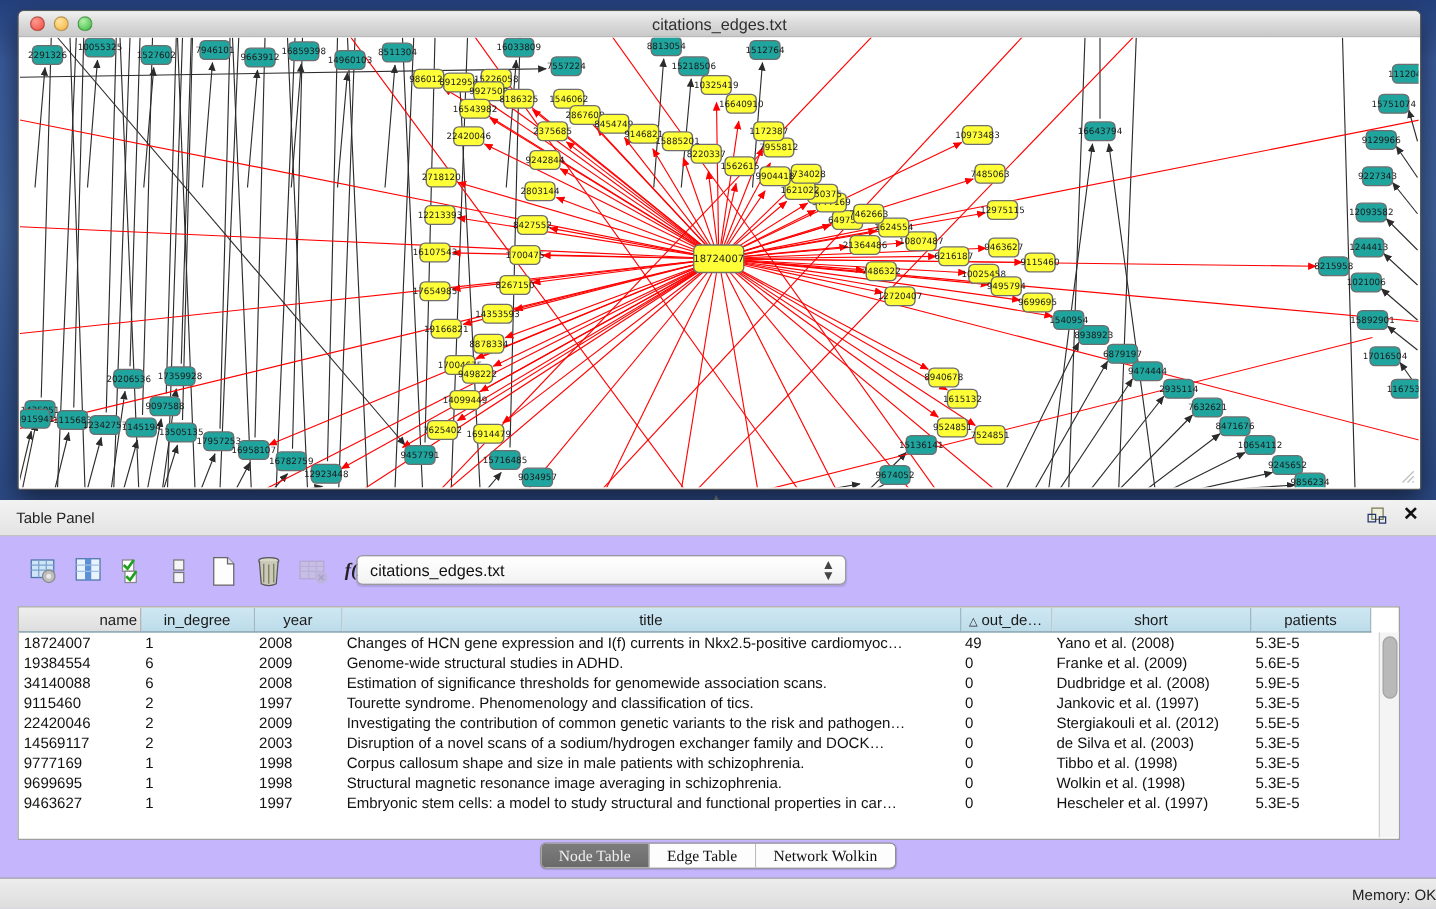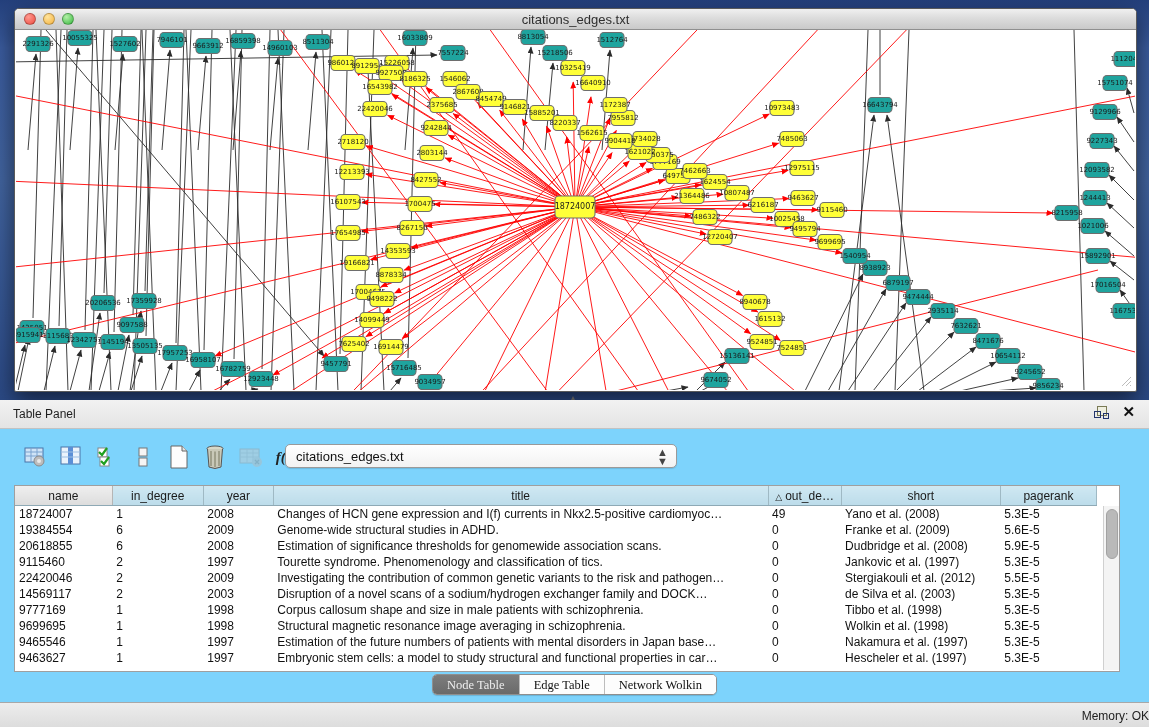--- a/index.html
+++ b/index.html
@@ -21,21 +21,21 @@
   .light.green{background:radial-gradient(circle at 35% 30%,#b4f0a8,#37b83f);}
   .win-title{position:absolute;left:0;right:0;text-align:center;font-size:13px;color:#2f2f2f;}
   .canvas{position:absolute;left:1px;top:21px;width:1119px;height:360px;background:#fff;overflow:hidden;}
   .canvas svg{display:block;}
   .resize-grip{position:absolute;right:3px;bottom:3px;width:12px;height:12px;opacity:.55;}
 
   
   .splitter-handle{position:absolute;left:566px;top:394px;width:14px;height:8px;color:#555;font-size:8px;line-height:8px;text-align:center;}
 
   
-  .table-panel{position:absolute;left:0;top:400px;width:1149px;height:327px;background:#7dd3fc;}
+  .table-panel{position:absolute;left:0;top:400px;width:1149px;height:327px;background:#c4b5fd;}
   .panel-titlebar{position:absolute;left:0;top:0;width:100%;height:28px;background:linear-gradient(180deg,#f2f2f2,#e4e4e4);
     border-bottom:1px solid #c2c2c2;display:flex;align-items:center;}
   .panel-title{font-size:12px;color:#1e1e1e;margin-left:13px;}
   .panel-buttons{position:absolute;right:14px;top:5px;display:flex;gap:14px;align-items:center;}
   .float-icon{width:14px;height:14px;position:relative;}
   .float-icon .sq1{position:absolute;left:3px;top:1px;width:8px;height:8px;border:1px solid #7a7a55;background:#efefdf;}
   .float-icon .sq2{position:absolute;left:0;top:6px;width:5px;height:5px;border:1px solid #23356b;}
   .float-icon .sq3{position:absolute;left:9px;top:8px;width:4px;height:4px;border:1px solid #23356b;}
   .close-x{font-size:15px;font-weight:bold;color:#111;line-height:14px;cursor:default;}
 
@@ -47,21 +47,21 @@
   .table-select{position:absolute;left:285px;top:8px;width:392px;height:24px;border:1px solid #9a9a9a;border-radius:5px;
     background:linear-gradient(180deg,#ffffff,#f2f2f2);font-size:13px;color:#111;display:flex;align-items:center;
     padding-left:10px;box-sizing:border-box;box-shadow:0 1px 1px rgba(0,0,0,.12);}
   .sel-arrows{position:absolute;right:8px;top:3px;font-size:11px;color:#444;line-height:9px;text-align:center;}
 
   .grid-wrap{position:absolute;left:14px;top:85px;width:1104px;height:185px;background:#fff;border:1px solid #9f9f9f;overflow:hidden;}
   table.grid{border-collapse:collapse;table-layout:fixed;width:1082px;font-size:12px;color:#111;}
   table.grid th{height:19px;background:linear-gradient(180deg,#cfe8f2,#bcdcea);border-right:1px solid #9fb9c4;
     border-bottom:1px solid #8ea9b5;font-weight:normal;text-align:center;font-size:12px;color:#1a1a1a;
     overflow:hidden;white-space:nowrap;padding:0 2px;}
-  table.grid th.first{background:linear-gradient(180deg,#efefef,#dddddd);border-right:1px solid #b5b5b5;}
+  table.grid th.first{background:linear-gradient(180deg,#efefef,#dddddd);border-right:1px solid #b5b5b5;text-align:right;}
   table.grid td{height:16px;padding:0 4px;overflow:hidden;white-space:nowrap;text-overflow:ellipsis;border:none;font-size:12px;}
   .sort-tri{font-size:9px;margin-right:3px;color:#222;}
   .vscroll{position:absolute;right:0px;top:20px;width:15px;height:164px;background:#f4f4f4;border-left:1px solid #d0d0d0;}
   .vthumb{position:absolute;left:2px;top:3px;width:10px;height:48px;border-radius:6px;background:#b9b9b9;border:1px solid #a2a2a2;}
 
   .tabs{position:absolute;left:0;top:274px;width:100%;display:flex;justify-content:center;}
   .seg{display:flex;border:1px solid #8f8f8f;border-radius:5px;overflow:hidden;background:#fff;box-shadow:0 1px 1px rgba(0,0,0,.15);}
   .seg button{font-family:Liberation Serif, serif;font-size:12.5px;padding:2px 14px;border:none;background:#fdfdfd;color:#111;
     border-right:1px solid #bdbdbd;height:19px;line-height:14px;}
   .seg button:last-child{border-right:none;}
@@ -825,21 +825,21 @@
           <col style="width: 96px;">
         </colgroup>
       <thead>
           <tr>
             <th class="first">name</th>
             <th>in_degree</th>
             <th>year</th>
             <th>title</th>
             <th><span class="sort-tri">△</span>out_de…</th>
             <th>short</th>
-            <th>pagerank</th>
+            <th>patients</th>
           </tr>
         </thead>
       <tbody>
           <tr>
             <td>18724007</td>
             <td>1</td>
             <td>2008</td>
             <td>Changes of HCN gene expression and I(f) currents in Nkx2.5-positive cardiomyoc…</td>
             <td>49</td>
             <td>Yano et al. (2008)</td>
@@ -848,21 +848,21 @@
           <tr>
             <td>19384554</td>
             <td>6</td>
             <td>2009</td>
             <td>Genome-wide structural studies in ADHD.</td>
             <td>0</td>
             <td>Franke et al. (2009)</td>
             <td>5.6E-5</td>
           </tr>
           <tr>
-            <td>20618855</td>
+            <td>34140088</td>
             <td>6</td>
             <td>2008</td>
             <td>Estimation of significance thresholds for genomewide association scans.</td>
             <td>0</td>
             <td>Dudbridge et al. (2008)</td>
             <td>5.9E-5</td>
           </tr>
           <tr>
             <td>9115460</td>
             <td>2</td>
@@ -902,29 +902,20 @@
           <tr>
             <td>9699695</td>
             <td>1</td>
             <td>1998</td>
             <td>Structural magnetic resonance image averaging in schizophrenia.</td>
             <td>0</td>
             <td>Wolkin et al. (1998)</td>
             <td>5.3E-5</td>
           </tr>
           <tr>
-            <td>9465546</td>
-            <td>1</td>
-            <td>1997</td>
-            <td>Estimation of the future numbers of patients with mental disorders in Japan base…</td>
-            <td>0</td>
-            <td>Nakamura et al. (1997)</td>
-            <td>5.3E-5</td>
-          </tr>
-          <tr>
             <td>9463627</td>
             <td>1</td>
             <td>1997</td>
             <td>Embryonic stem cells: a model to study structural and functional properties in car…</td>
             <td>0</td>
             <td>Hescheler et al. (1997)</td>
             <td>5.3E-5</td>
           </tr>
         </tbody>
     </table>

